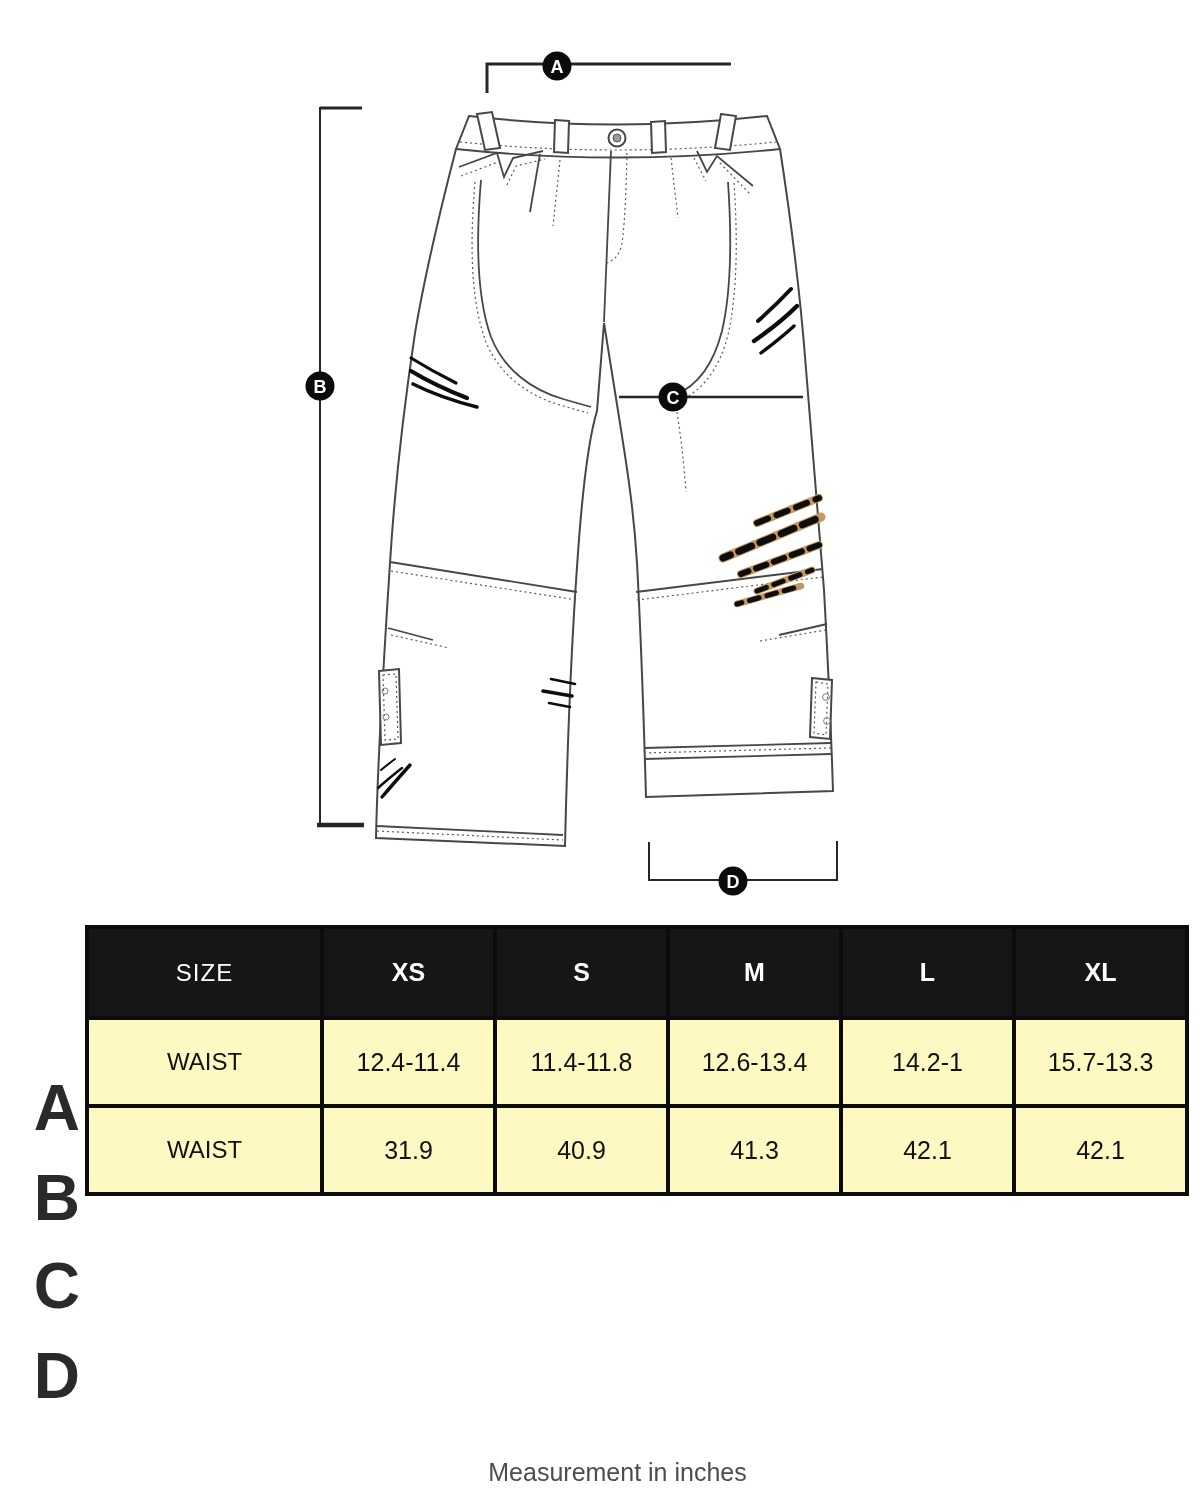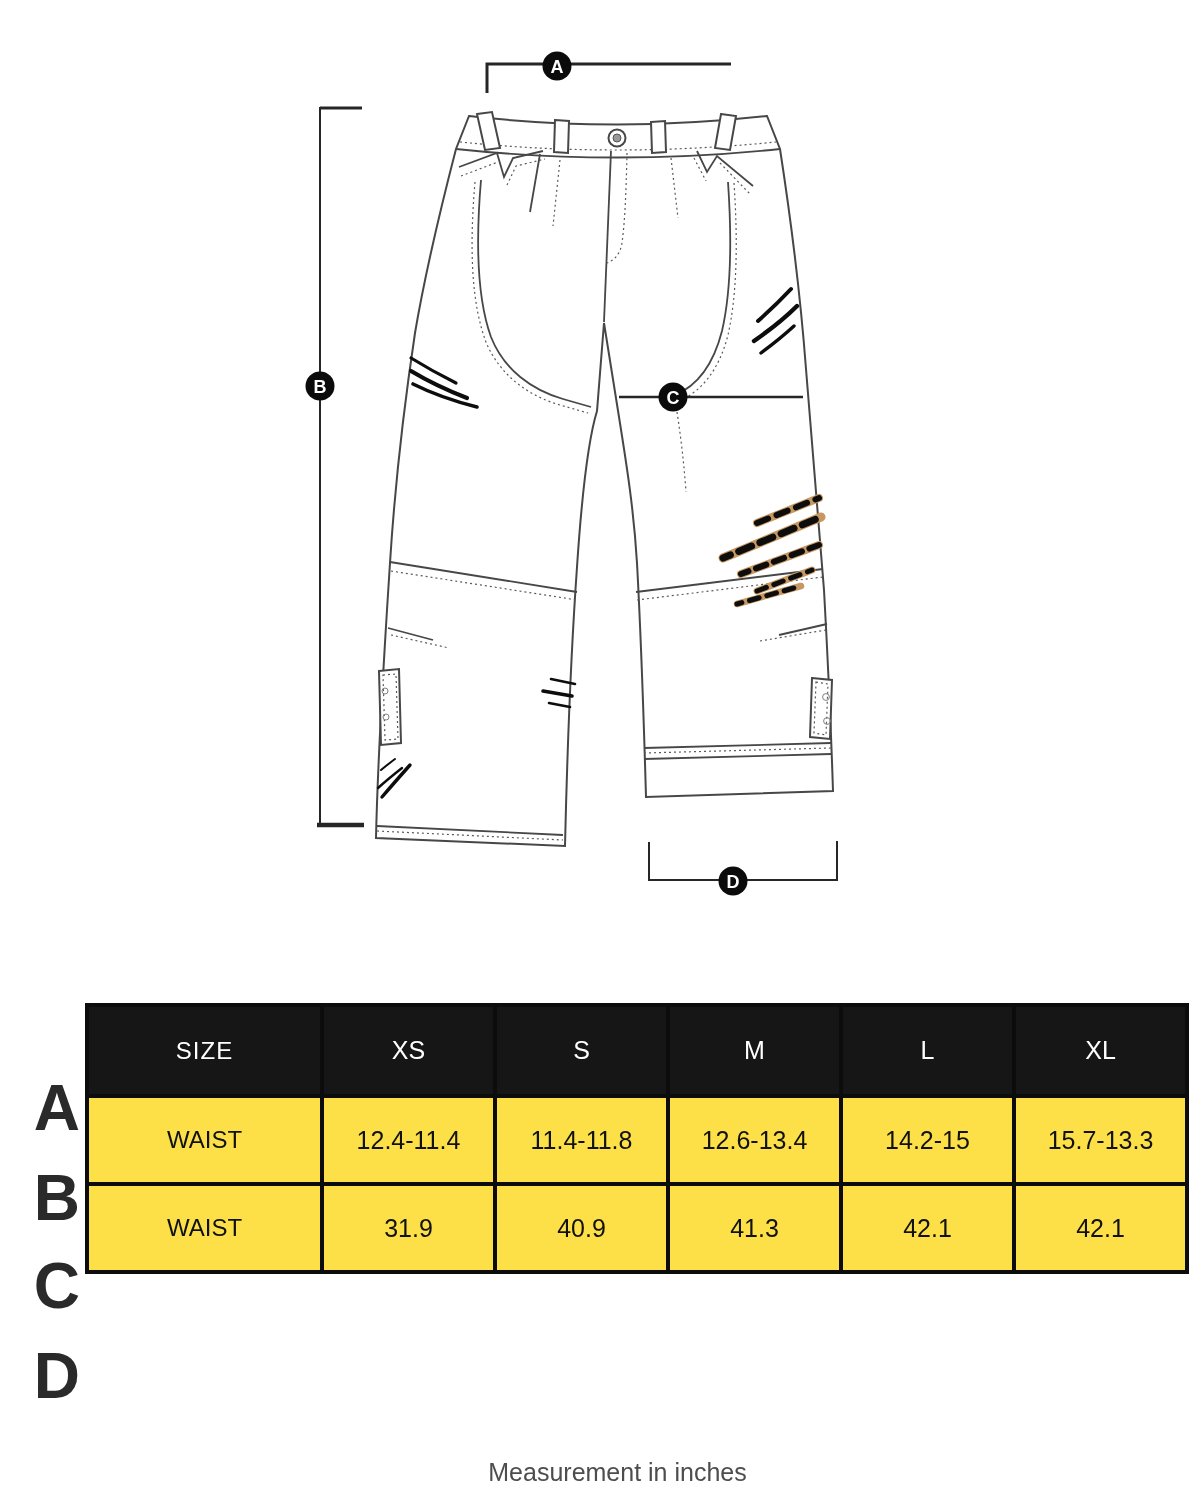--- a/index.html
+++ b/index.html
@@ -2,31 +2,31 @@
 <html><head>
 <meta charset="utf-8">
 <style>
   html,body{margin:0;padding:0;}
   body{
     width:1200px;height:1500px;background:#ffffff;position:relative;
     font-family:"Liberation Sans",sans-serif;overflow:hidden;
   }
   #drawing{position:absolute;top:0;left:0;}
   
-  #table-wrap{position:absolute;top:1003px;left:85px;width:1100px;}
+  #table-wrap{position:absolute;top:925px;left:85px;width:1100px;}
   table.size-chart{border-collapse:collapse;table-layout:fixed;width:1100px;}
   .size-chart th,.size-chart td{
     border:4px solid #0c0c0c;text-align:center;vertical-align:middle;
     color:#111;font-size:25px;padding:0;
   }
   .size-chart thead th{
-    background:#161616;color:#ffffff;height:87px;font-weight:normal;font-size:25px;
+    background:#161616;color:#ffffff;height:87px;font-weight:bold;font-size:25px;
   }
   .size-chart thead th.size-col{font-weight:normal;font-size:24px;letter-spacing:1px;}
-  .size-chart tbody td{height:84px;background:#fde047;}
+  .size-chart tbody td{height:84px;background:#fef9c3;}
   .size-chart tbody td.row-label{font-size:24px;}
   
   .side-letter{
     position:absolute;left:18px;width:62px;text-align:right;
     font-size:64px;font-weight:bold;color:#2a2a2a;line-height:1;
   }
   #side-letter-a{top:1076px;}
   #side-letter-b{top:1166px;}
   #side-letter-c{top:1254px;}
   #side-letter-d{top:1344px;}
@@ -208,21 +208,21 @@
         <th>L</th>
         <th>XL</th>
       </tr>
     </thead>
     <tbody>
       <tr>
         <td class="row-label">WAIST</td>
         <td>12.4-11.4</td>
         <td>11.4-11.8</td>
         <td>12.6-13.4</td>
-        <td>14.2-15</td>
+        <td>14.2-1</td>
         <td>15.7-13.3</td>
       </tr>
       <tr>
         <td class="row-label">WAIST</td>
         <td>31.9</td>
         <td>40.9</td>
         <td>41.3</td>
         <td>42.1</td>
         <td>42.1</td>
       </tr>

